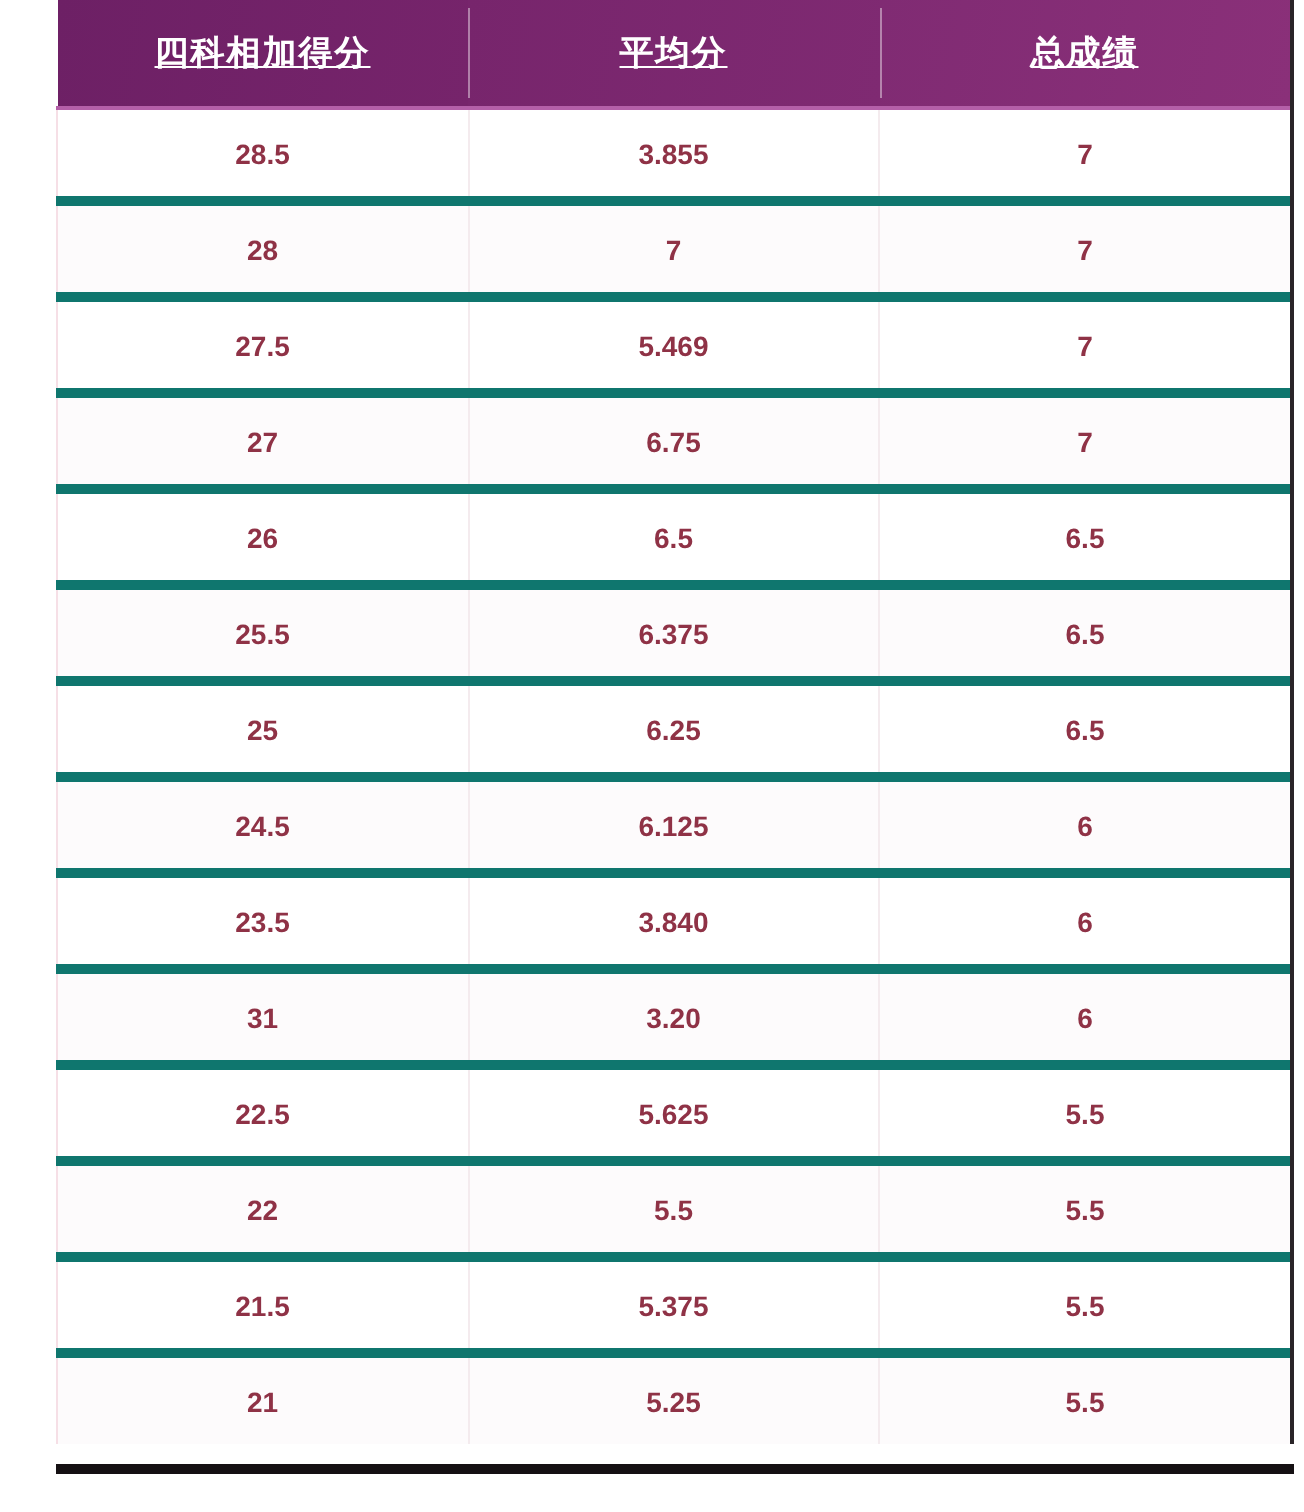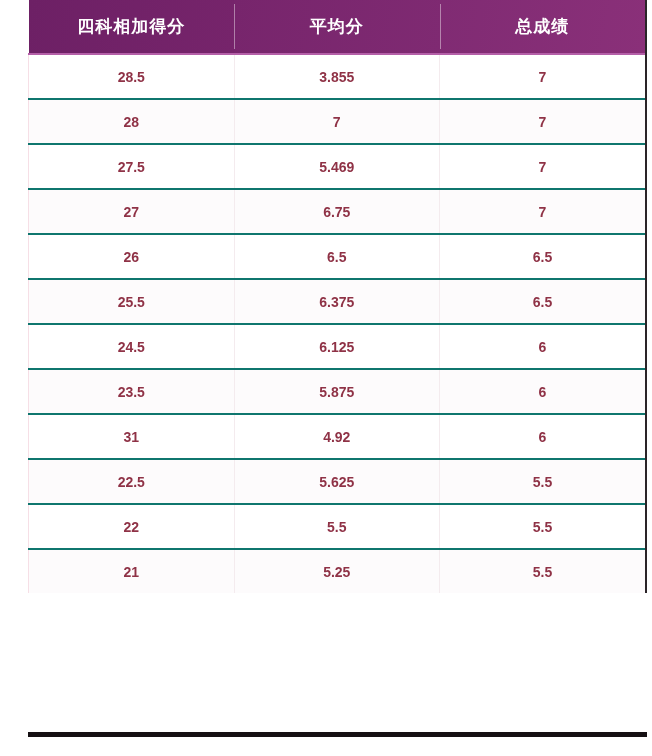--- a/index.html
+++ b/index.html
@@ -44,20 +44,21 @@
     height: 53px;
     padding: 0;
     margin: 12px;
     vertical-align: middle;
     color: #ffffff;
     font-size: 17px;
     font-weight: bold;
     letter-spacing: 1px;
     border-bottom: 2px solid #b45fa8;
     position: relative;
+    text-decoration: underline;
   }
   thead th.h1 { background: linear-gradient(100deg, #6d2065 0%, #76246b 100%); }
   thead th.h2 { background: linear-gradient(100deg, #77256c 0%, #7f2a72 100%); }
   thead th.h3 { background: linear-gradient(100deg, #802b73 0%, #8a3079 100%); }
 
   thead th.h2::before,
   thead th.h3::before {
     content: "";
     position: absolute;
     left: 0;
@@ -77,21 +78,21 @@
   }
   tbody td {
     height: 43px;
     padding: 0;
     margin: 0;
     text-align: center;
     vertical-align: middle;
     font-size: 14px;
     font-weight: bold;
     color: #8f3246;
-    border-bottom: 2px solid #0f766e;
+    border-bottom: 5px solid #0f766e;
     border-left: 1px solid #f4ebee;
   }
   tbody td.c1 {
     border-left: 1px solid #f6dfe6;
   }
   tbody tr.data-row:last-child td {
     border-bottom: none;
   }
 
   
@@ -144,42 +145,52 @@
           <td class="c1">26</td>
           <td class="c2">6.5</td>
           <td class="c3">6.5</td>
         </tr>
         <tr class="data-row">
           <td class="c1">25.5</td>
           <td class="c2">6.375</td>
           <td class="c3">6.5</td>
         </tr>
         <tr class="data-row">
+          <td class="c1">25</td>
+          <td class="c2">6.25</td>
+          <td class="c3">6.5</td>
+        </tr>
+        <tr class="data-row">
           <td class="c1">24.5</td>
           <td class="c2">6.125</td>
           <td class="c3">6</td>
         </tr>
         <tr class="data-row">
           <td class="c1">23.5</td>
-          <td class="c2">5.875</td>
+          <td class="c2">3.840</td>
           <td class="c3">6</td>
         </tr>
         <tr class="data-row">
           <td class="c1">31</td>
-          <td class="c2">4.92</td>
+          <td class="c2">3.20</td>
           <td class="c3">6</td>
         </tr>
         <tr class="data-row">
           <td class="c1">22.5</td>
           <td class="c2">5.625</td>
           <td class="c3">5.5</td>
         </tr>
         <tr class="data-row">
           <td class="c1">22</td>
           <td class="c2">5.5</td>
+          <td class="c3">5.5</td>
+        </tr>
+        <tr class="data-row">
+          <td class="c1">21.5</td>
+          <td class="c2">5.375</td>
           <td class="c3">5.5</td>
         </tr>
         <tr class="data-row">
           <td class="c1">21</td>
           <td class="c2">5.25</td>
           <td class="c3">5.5</td>
         </tr>
 
       </tbody>
     </table>

